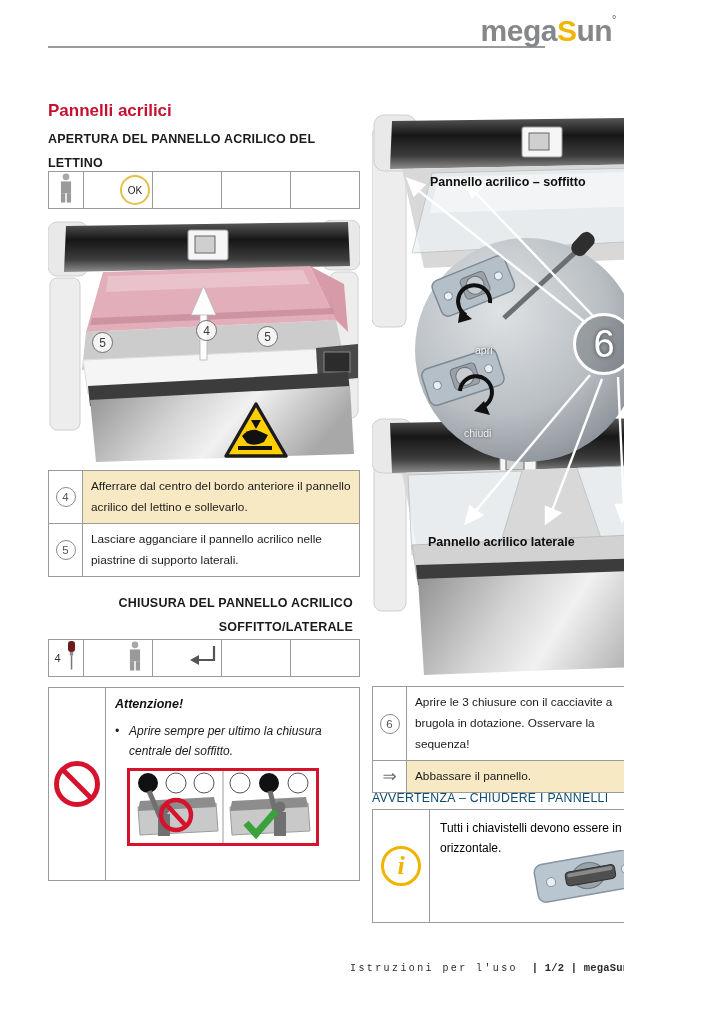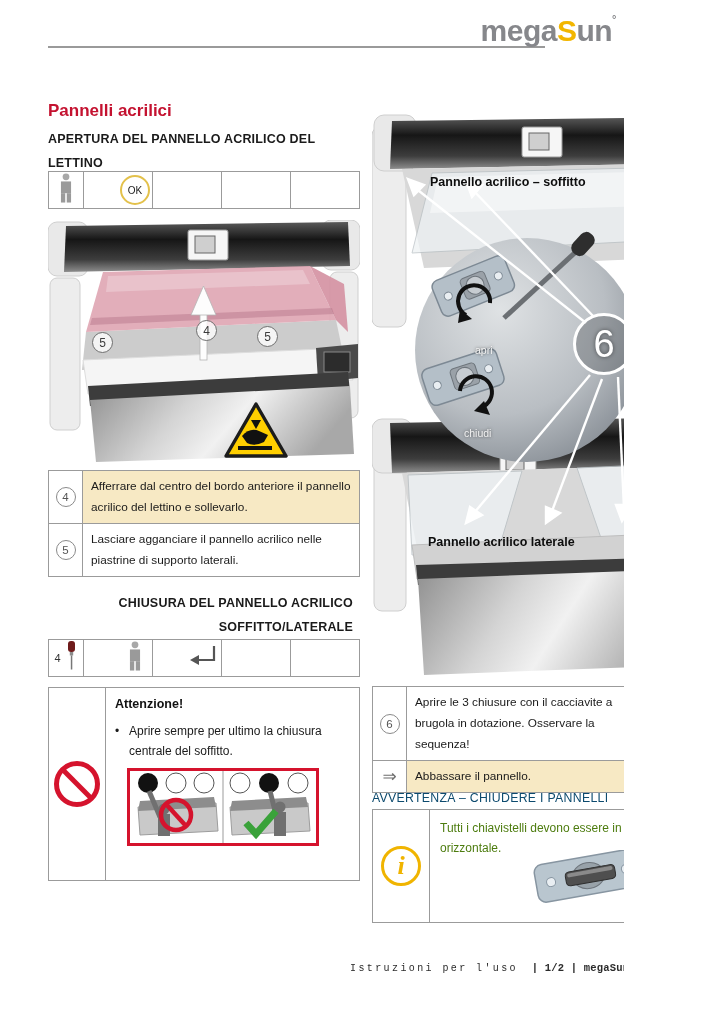--- a/index.html
+++ b/index.html
@@ -53,37 +53,37 @@
   #steps-right { left:372px; top:686px; width:288px; }
   .step-row { display:flex; align-items:stretch; }
   .step-row + .step-row { border-top:1px solid #9b9b9b; }
   .step-num { flex:0 0 34px; display:flex; align-items:center; justify-content:center; border-right:1px solid #9b9b9b; background:#fff; }
   .step-text { flex:1 1 auto; padding:5px 8px; font-size:11.8px; line-height:21px; color:#1a1a1a; }
   .hl { background:#f7e9c4; }
   .num-badge { width:20px; height:20px; border:1.3px solid #8a8a8a; border-radius:50%; color:#555; font-size:11.5px; display:flex; align-items:center; justify-content:center; }
   .arrow-glyph { font-size:17px; color:#6f6f6f; }
 
   
-  .attention-box { position:absolute; left:48px; top:687px; width:312px; height:194px; border:1px solid #9b9b9b; display:flex; background:#fff; }
+  .attention-box { position:absolute; left:48px; top:687px; width:312px; height:194px; border:1px solid #9b9b9b; display:flex; background:#fff;font-style:italic; }
   .attention-left { flex:0 0 57px; border-right:1px solid #9b9b9b; display:flex; align-items:center; justify-content:center; }
   .attention-right { flex:1 1 auto; padding:7px 9px 6px 9px; }
   .attention-title { font-size:12.5px; font-weight:bold; color:#111; line-height:19px; }
   .attention-body { font-size:12px; color:#1a1a1a; line-height:19.5px; }
   .attention-bullet { margin-top:8px; font-size:12px; color:#1a1a1a; line-height:19.5px; display:flex; }
   .attention-bullet .b-mark { flex:0 0 14px; }
   .no-sign { position:relative; width:46px; height:46px; border:5px solid #d5132d; border-radius:50%; background:#fff; }
   .no-sign::after { content:""; position:absolute; left:50%; top:50%; width:5px; height:38px; background:#d5132d; transform:translate(-50%,-50%) rotate(-45deg); }
 
   .seq-figure { position:relative; margin:7px 0 0 12px; width:192px; height:78px; border:3px solid #d5132d; background:#fff; }
 
   
   .avvertenza-heading { position:absolute; left:372px; top:791px; font-size:12.3px; color:#0c4a6e; letter-spacing:0.3px; }
   .info-box { position:absolute; left:372px; top:809px; width:288px; height:114px; border:1px solid #9b9b9b; display:flex; background:#fff; }
   .info-left { flex:0 0 57px; border-right:1px solid #9b9b9b; display:flex; align-items:center; justify-content:center; }
-  .info-right { position:relative; flex:1 1 auto; padding:8px 10px; font-size:12px; line-height:20px; color:#4d7c0f; }
+  .info-right { position:relative; flex:1 1 auto; padding:8px 10px; font-size:12px; line-height:20px; color:#000000; }
   .info-icon { width:40px; height:40px; border:3px solid #f0b400; border-radius:50%; color:#f0b400; font-family:"Liberation Serif", serif; font-weight:bold; font-size:26px; font-style:italic; display:flex; align-items:center; justify-content:center; }
   .latch-art { position:absolute; right:8px; bottom:4px; }
 
   
   .footer-text { position:absolute; left:350px; top:958px; white-space:nowrap; color:#2b2b2b;font-family:Liberation Mono, monospace; }
   .footer-text .f-plain { font-size:10px; letter-spacing:2.4px; }
   .footer-text .f-bold { font-size:10.5px; font-weight:bold; letter-spacing:0.2px; margin-left:4px; }
   .footer-divider { position:absolute; left:667px; top:946px; width:2px; height:42px; background:#3a3a3a; }
   .footer-page { position:absolute; left:678px; top:953px; font-size:16px; font-weight:bold; color:#9a9a9a; }
 </style>

